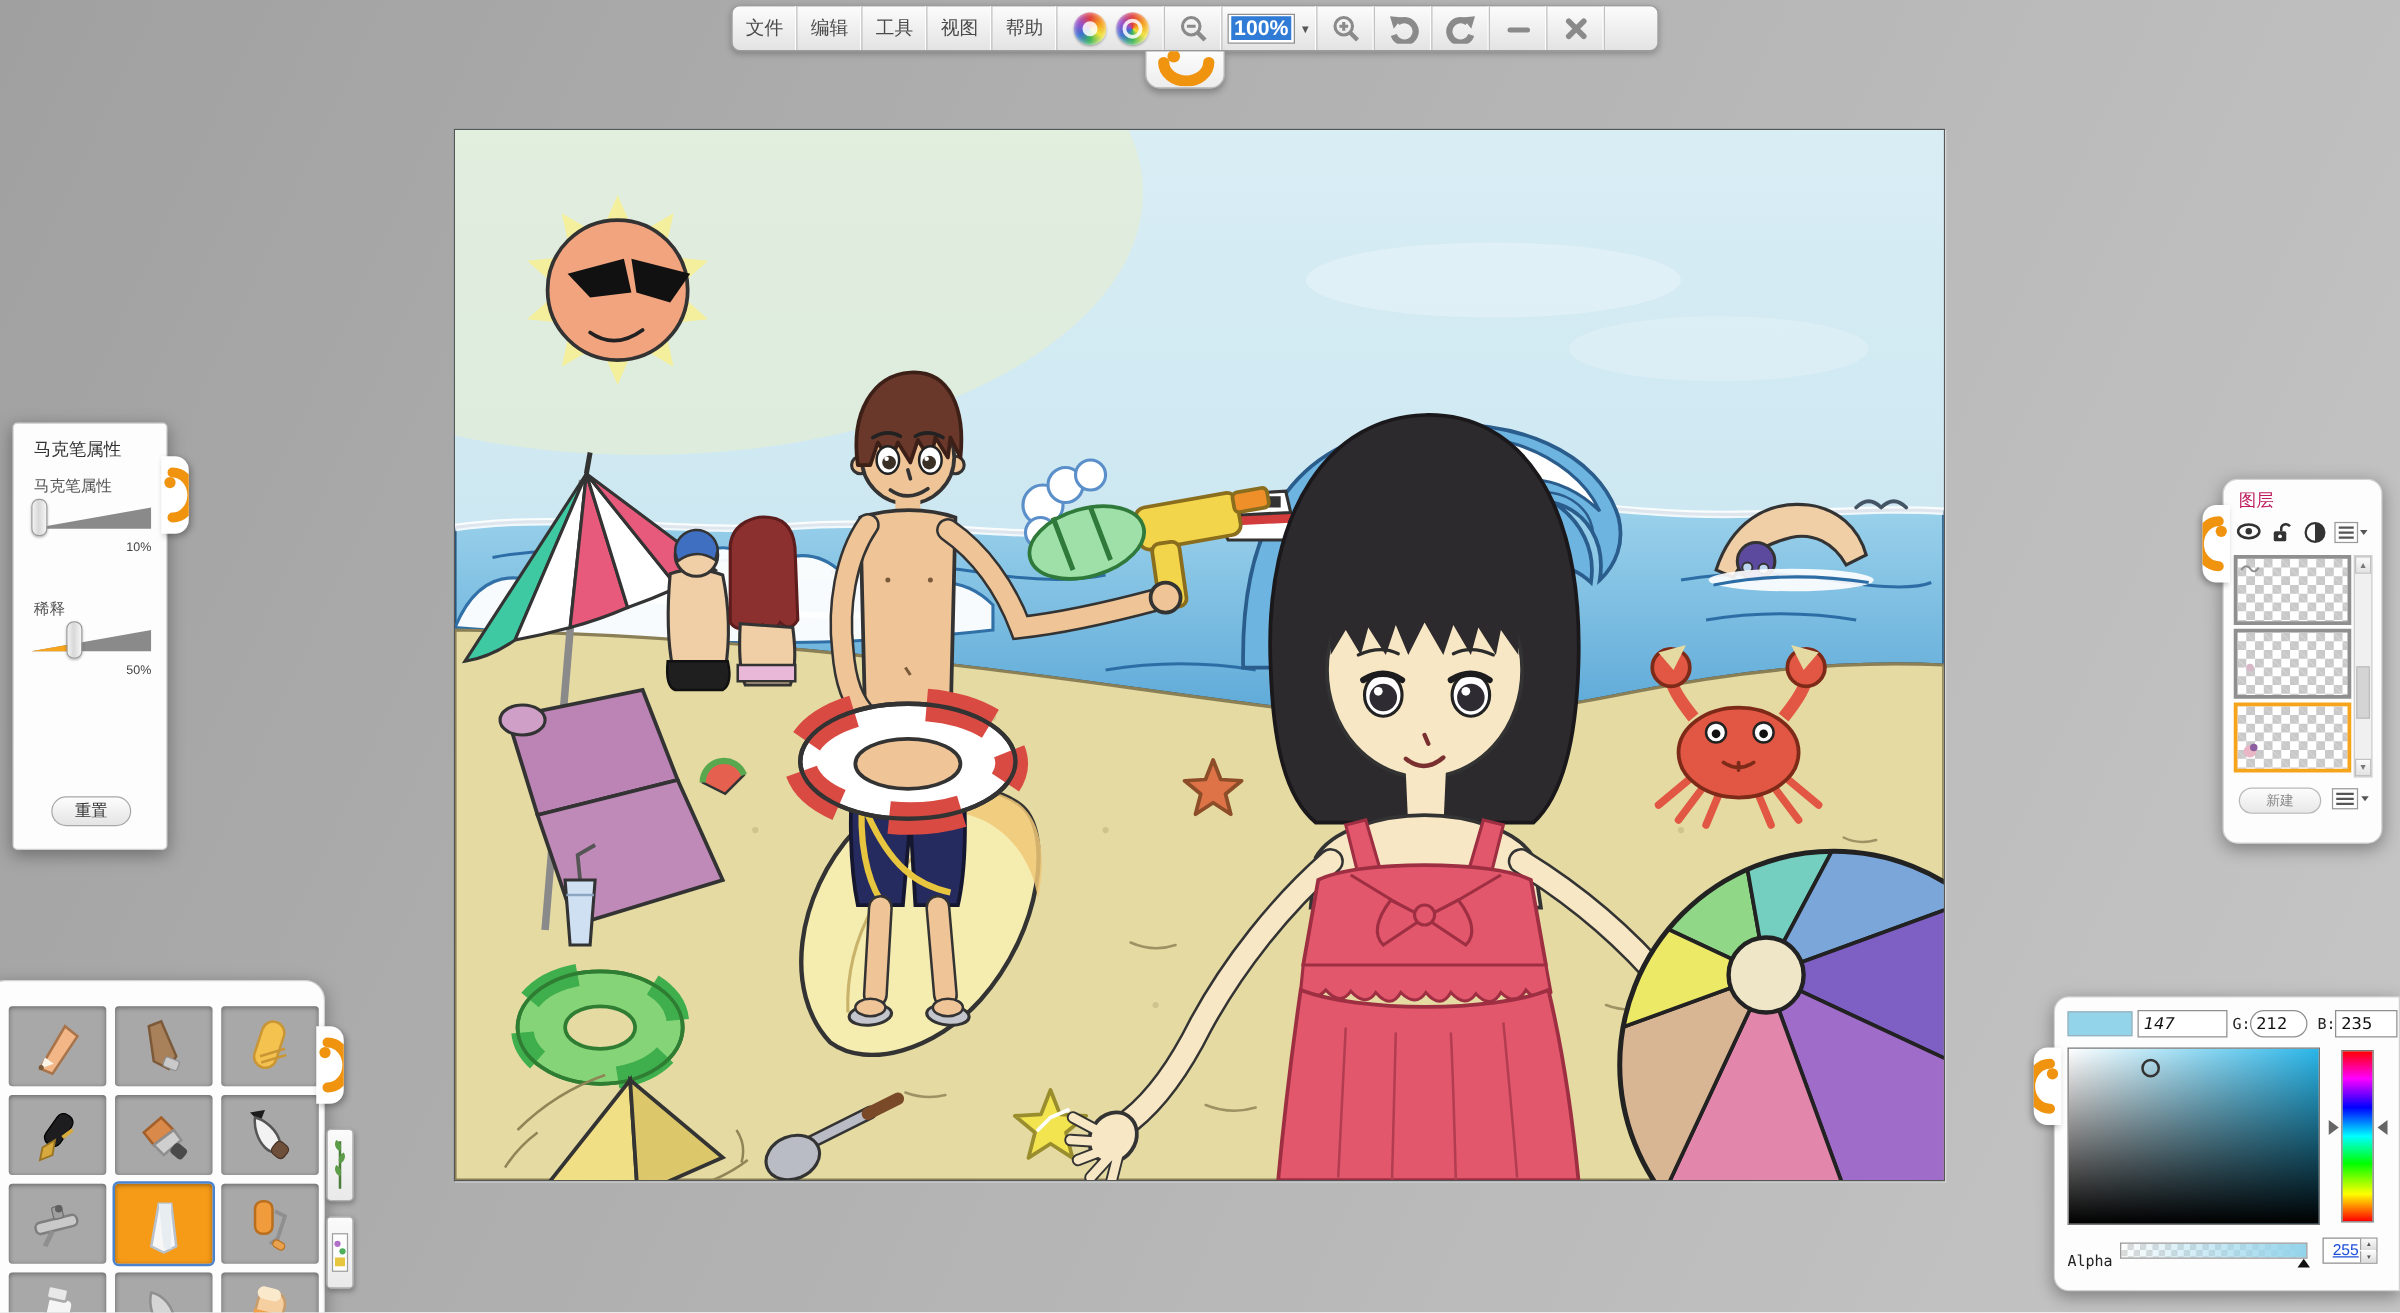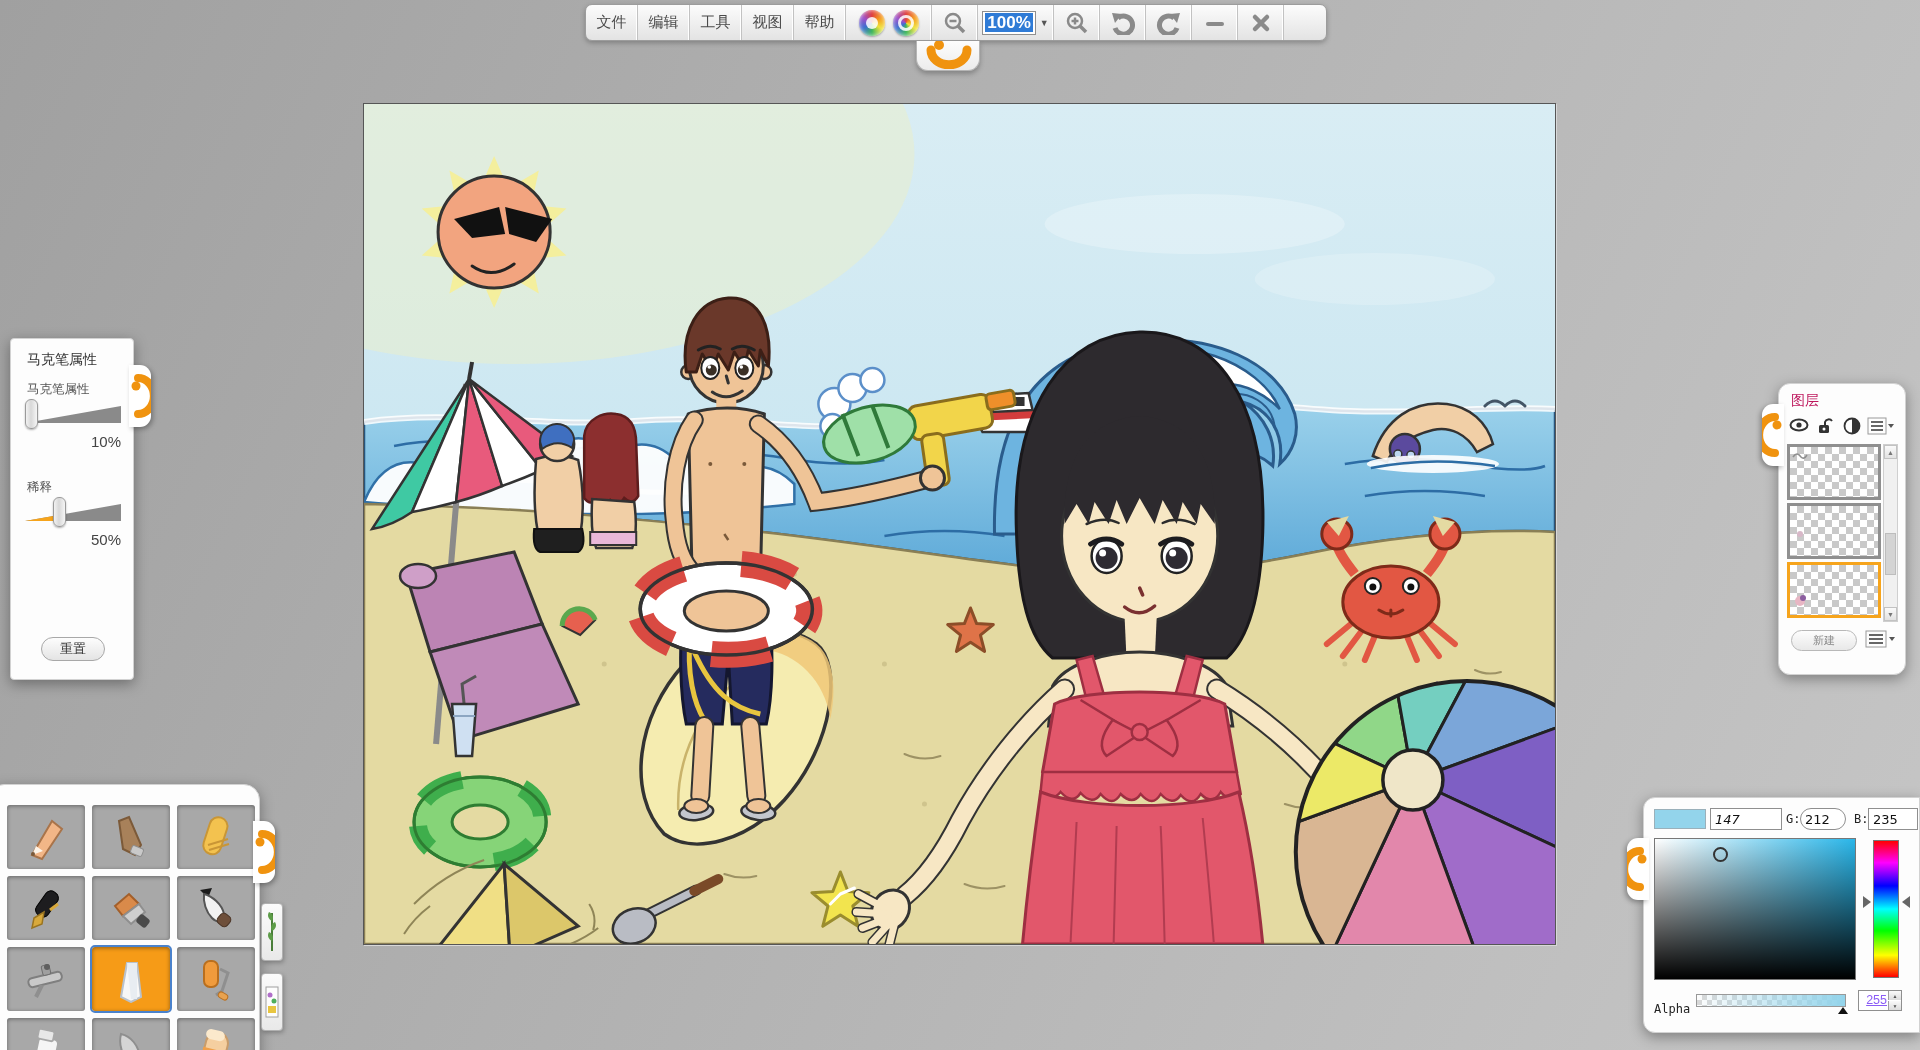--- a/index.html
+++ b/index.html
@@ -45,21 +45,21 @@
   .side-handle.left  { border-radius:11px 0 0 11px; box-shadow:-2px 2px 5px rgba(0,0,0,.3); }
 
   
   #marker-panel { left:10px; top:338px; width:124px; height:342px; }
   #marker-panel .title { position:absolute; left:16px; top:12px; font-size:14px; color:#333; }
   .slider-label { position:absolute; left:16px; font-size:12.5px; color:#555; }
   .slider-wrap { position:absolute; left:14px; width:96px; height:28px; }
   .slider-thumb { position:absolute; top:-2px; width:13px; height:30px; border-radius:6px;
     background:linear-gradient(90deg,#f2f2f2,#d8d8d8 45%,#f5f5f5);
     border:1px solid #9a9a9a; box-shadow:0 1px 2px rgba(0,0,0,.3); }
-  .slider-value { position:absolute; left:14px; width:96px; text-align:right; font-size:15px; color:#444; }
+  .slider-value { position:absolute; left:14px; width:96px; text-align:right; font-size:10px; color:#444; }
   #reset-btn { position:absolute; left:30px; top:298px; width:64px; height:24px; border-radius:12px;
     border:1px solid #a8a8a8; background:linear-gradient(#fdfdfd,#e4e4e4); font-size:13px; color:#333;
     display:flex; align-items:center; justify-content:center; cursor:pointer; }
 
   
   #tool-palette { left:-12px; top:784px; width:272px; height:300px; border-radius:16px; padding:20px 8px 8px 18px; }
   #tool-grid { display:grid; grid-template-columns:repeat(3,78px); grid-auto-rows:64px; gap:7px; }
   .tool-tile { background:#a8a8a8; border-radius:3px; box-shadow:inset 0 1px 4px rgba(0,0,0,.4);
     display:flex; align-items:center; justify-content:center; cursor:pointer; }
   .tool-tile.selected { background:#f69b17; outline:2px solid #4a82cc; }
@@ -100,21 +100,21 @@
   #hue-tri-l { left:219px; border-left:8px solid #666; }
   #hue-tri-r { left:258px; border-right:8px solid #666; }
   #alpha-track { position:absolute; left:52px; top:196px; width:150px; height:13px; border:1px solid #999;
     background-image:linear-gradient(to right,rgba(147,212,235,0),rgba(147,212,235,1)),
       linear-gradient(45deg,#d8d8d8 25%,transparent 25%,transparent 75%,#d8d8d8 75%),
       linear-gradient(45deg,#d8d8d8 25%,transparent 25%,transparent 75%,#d8d8d8 75%);
     background-size:100% 100%,10px 10px,10px 10px; background-position:0 0,0 0,5px 5px; cursor:pointer; }
   #alpha-marker { position:absolute; left:194px; top:209px; width:0; height:0;
     border-left:5px solid transparent; border-right:5px solid transparent; border-bottom:7px solid #111; }
   #alpha-spin { position:absolute; left:214px; top:192px; width:44px; height:21px; border:1px solid #8f8f8f; background:#fff; }
-  #alpha-spin .num { position:absolute; left:0; top:2px; width:28px; text-align:right; font-size:12.5px; color:#8b5cf6;text-decoration:underline; }
+  #alpha-spin .num { position:absolute; left:0; top:2px; width:28px; text-align:right; font-size:12.5px; color:#1d4ed8;text-decoration:underline; }
   .spin-btn { position:absolute; right:0; width:13px; height:9px; background:linear-gradient(#fafafa,#dcdcdc);
     border-left:1px solid #9f9f9f; font-size:5px; color:#555; display:flex; align-items:center; justify-content:center; cursor:pointer; }
 </style>
 </head>
 <body>
 
 <div id="stage">
 
   <div id="canvas">
     <svg viewBox="0 0 1190 840" preserveAspectRatio="none">

